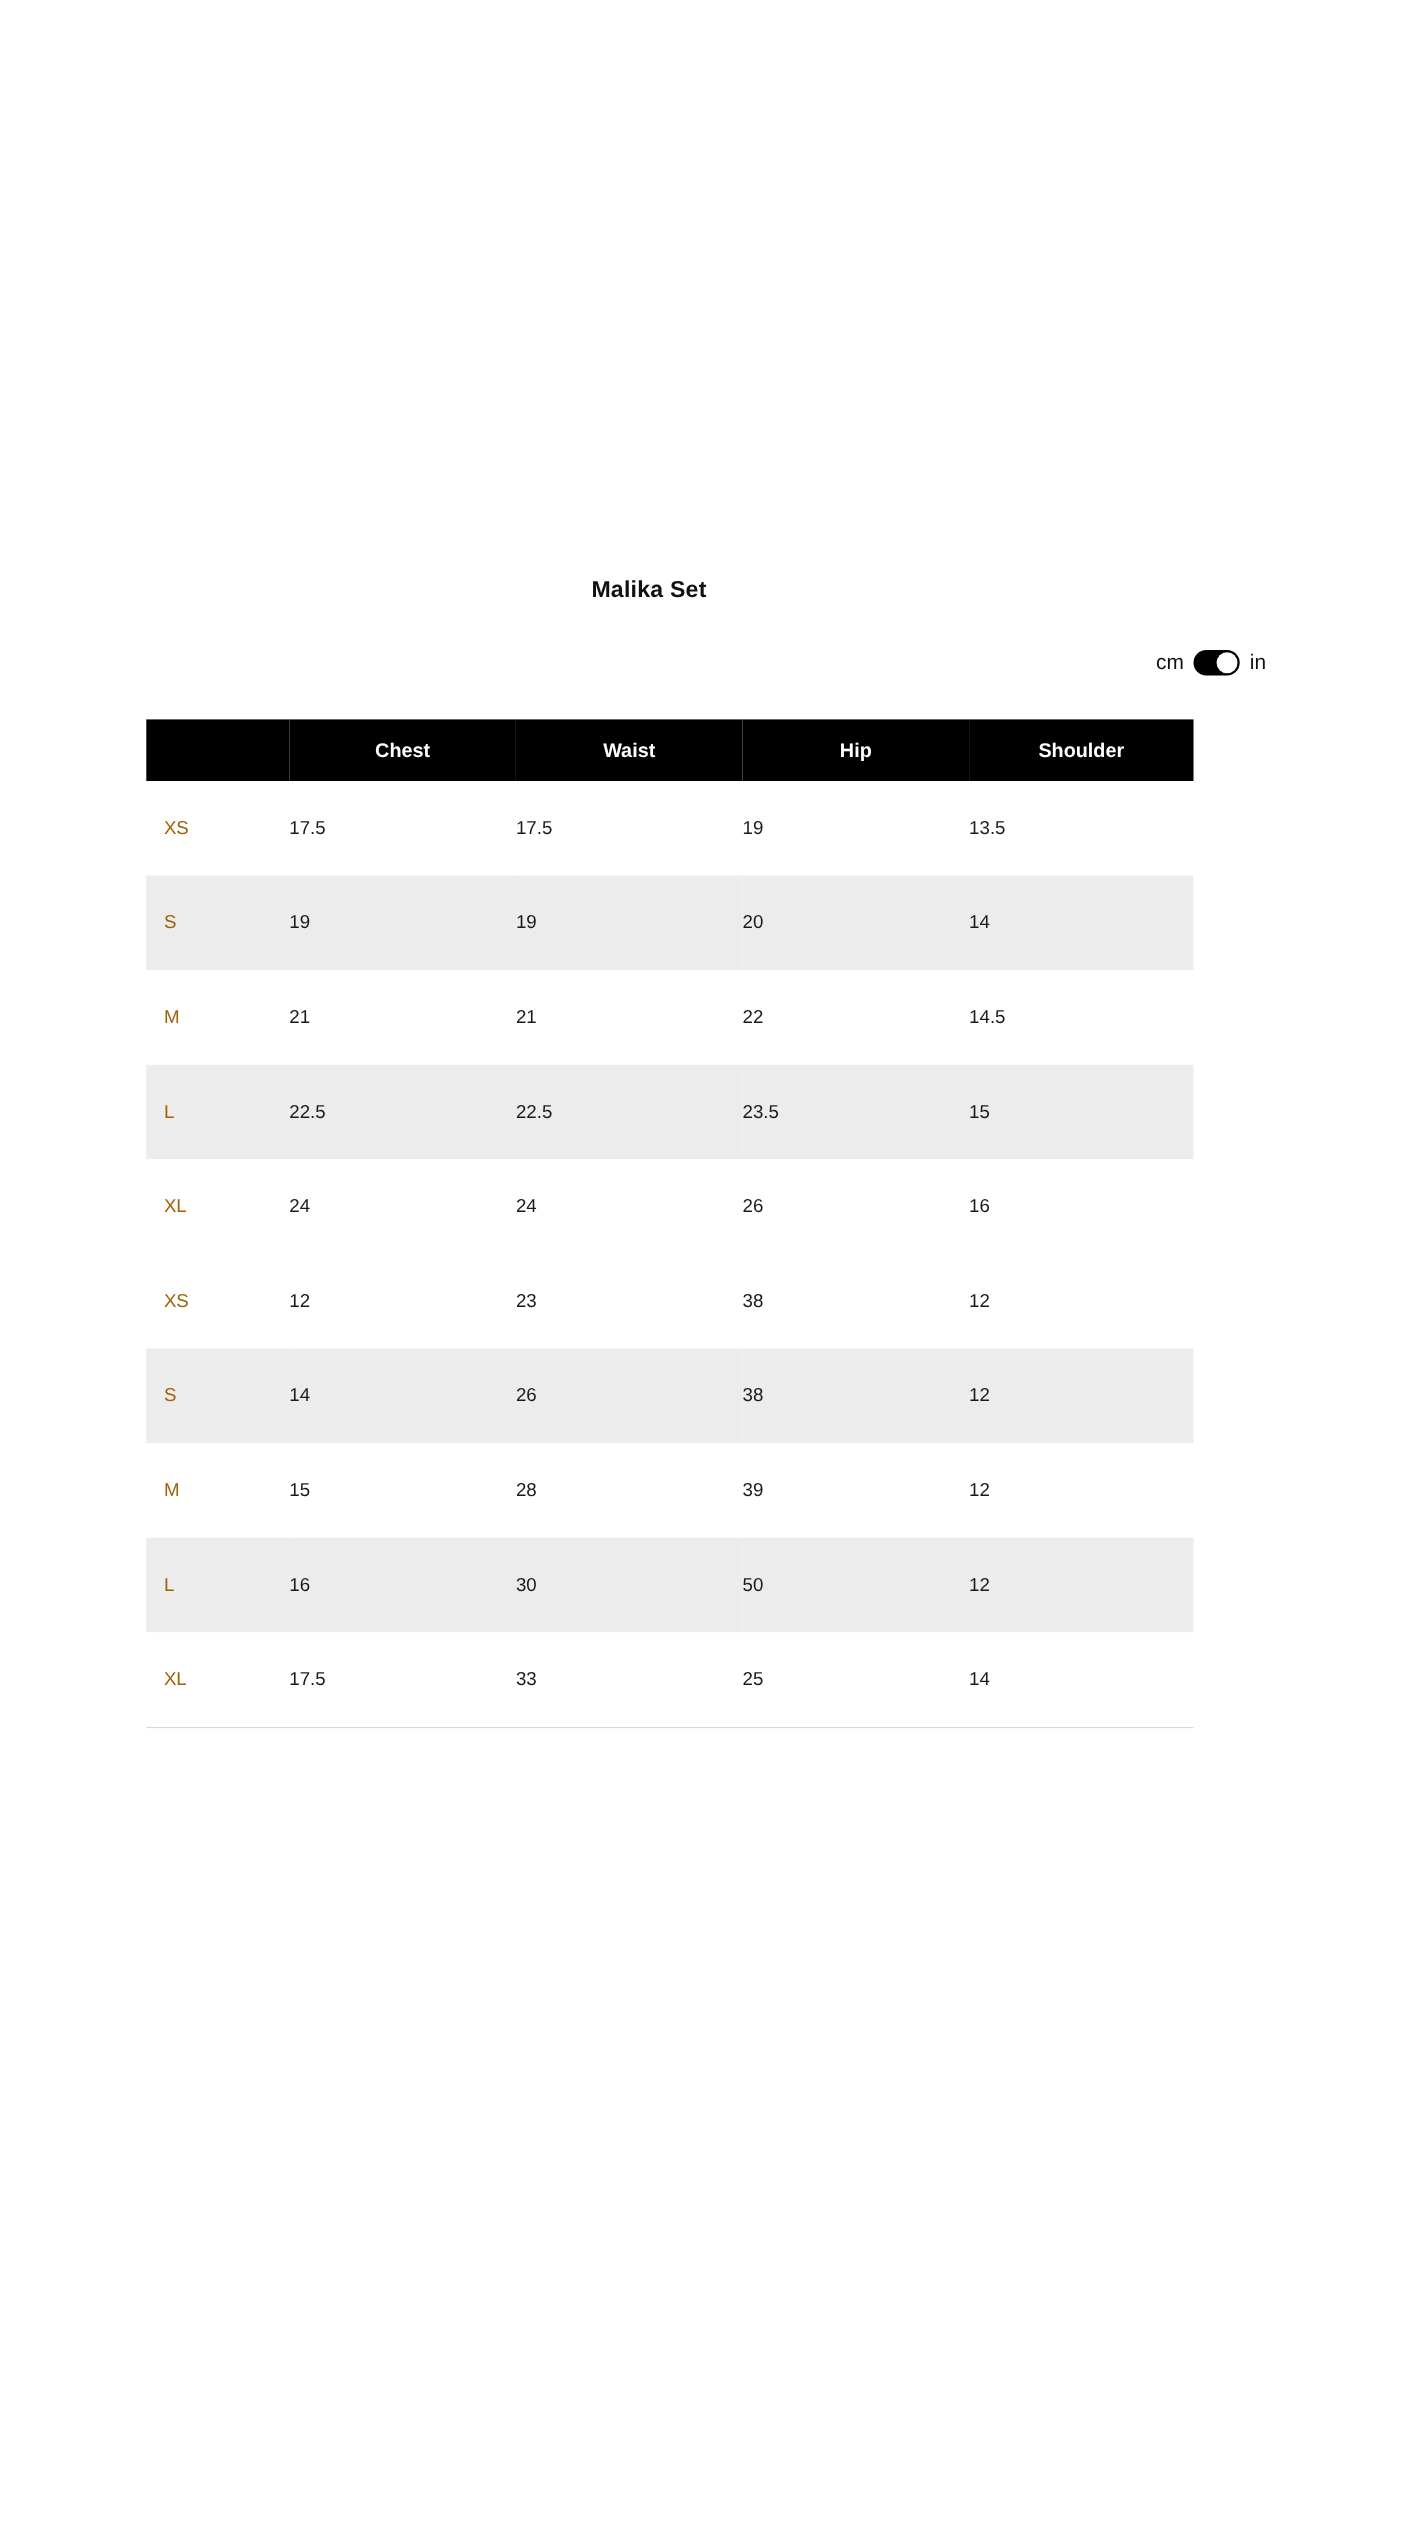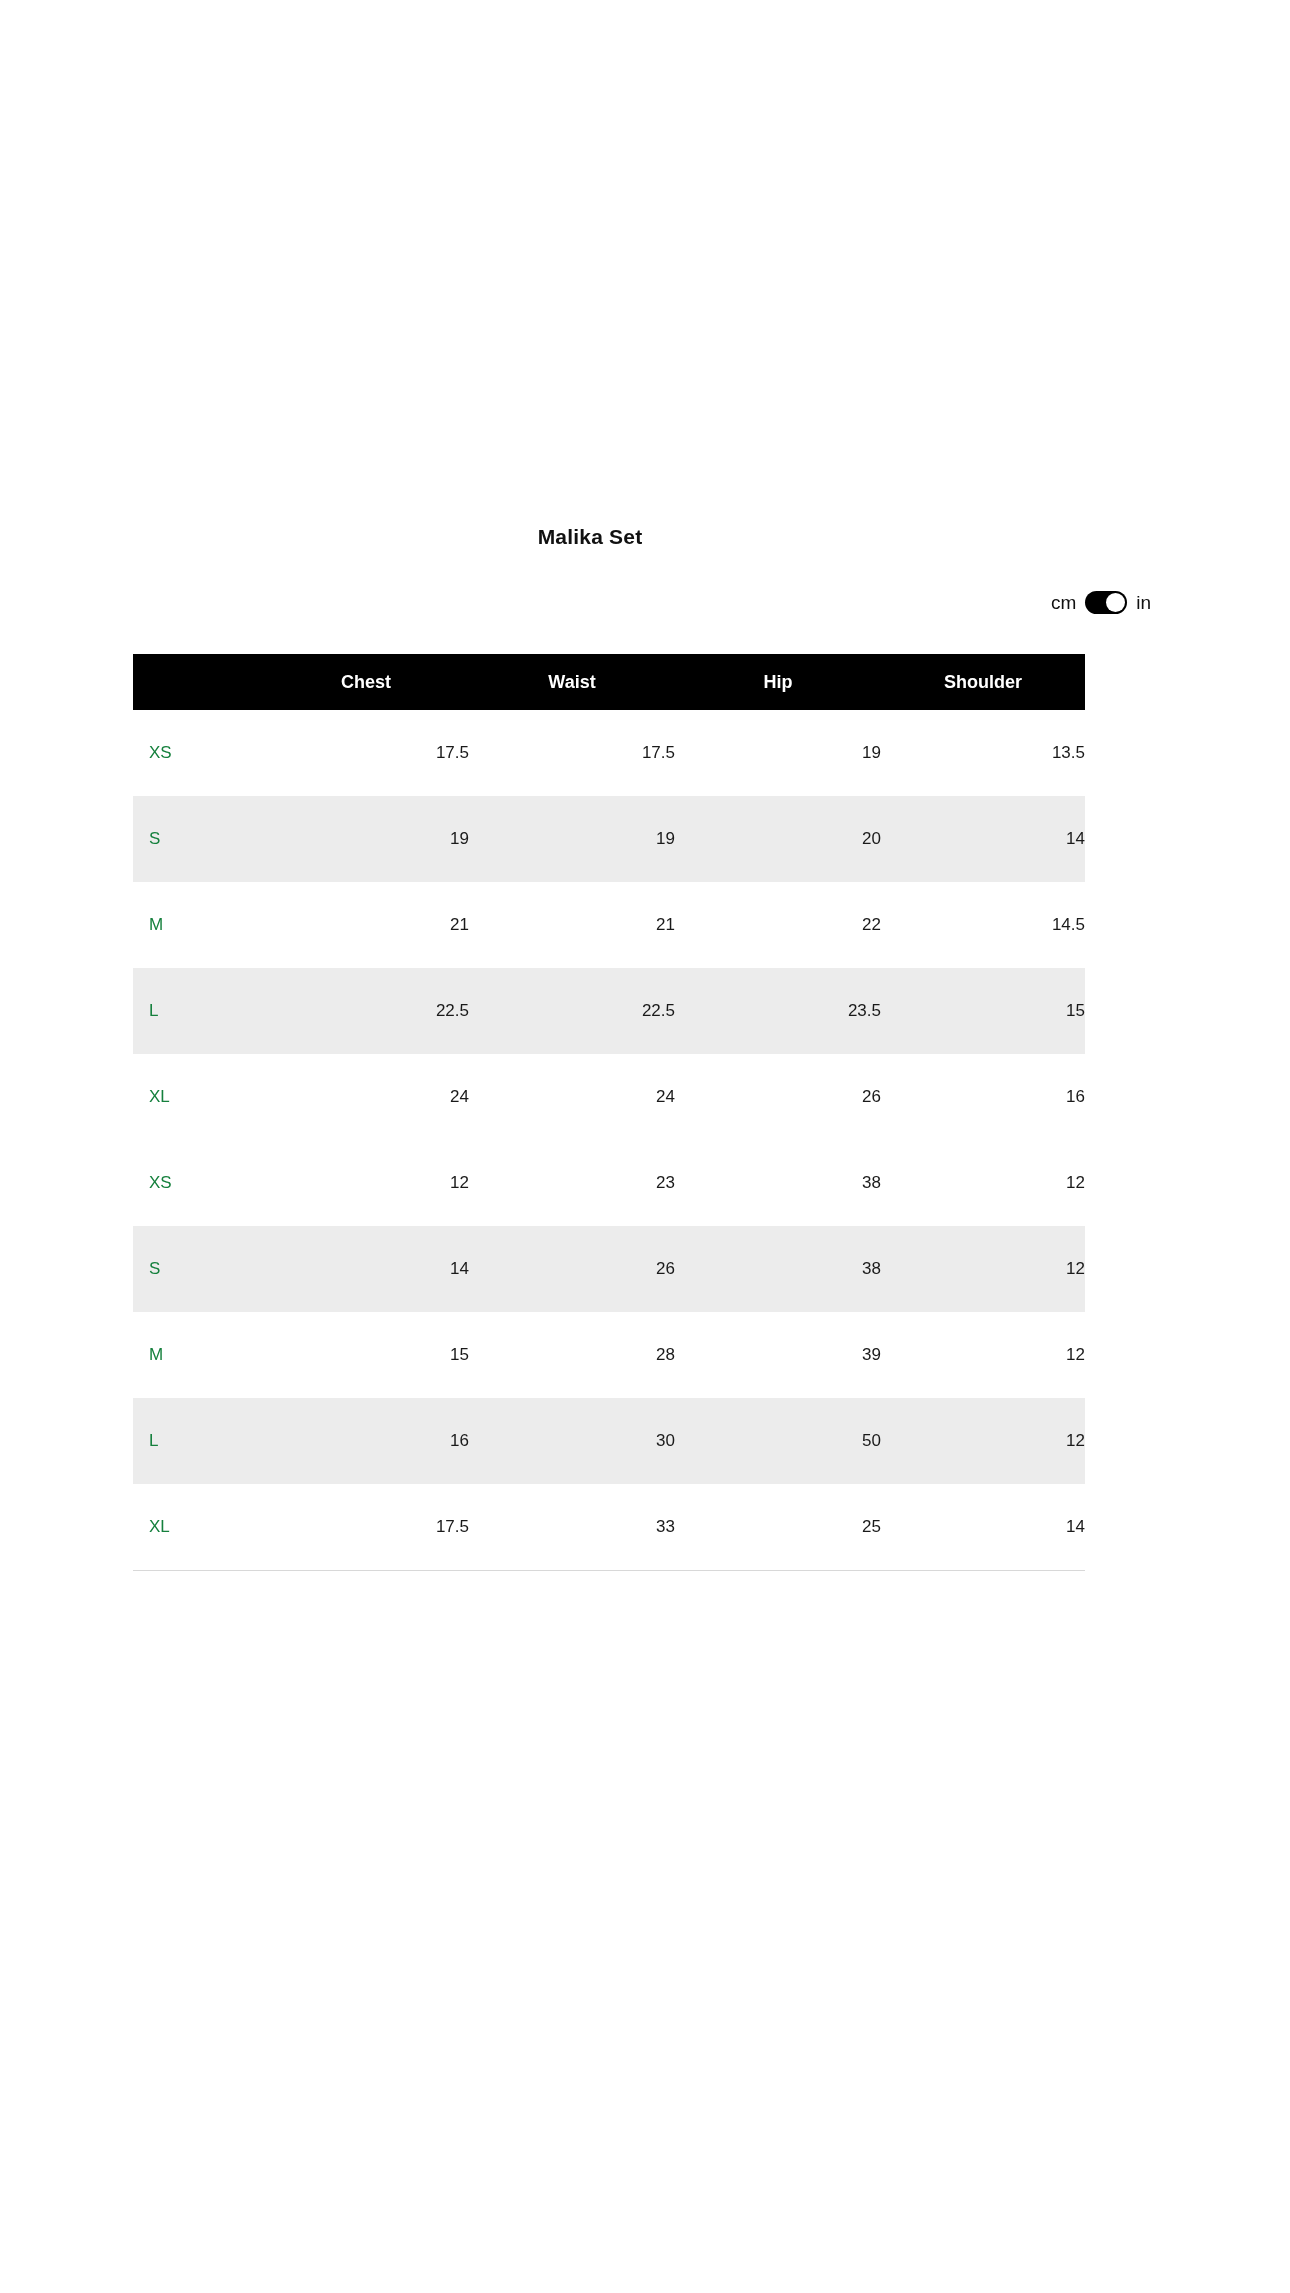--- a/index.html
+++ b/index.html
@@ -89,28 +89,28 @@
     vertical-align: middle;
   }
   thead th.first-col {
     text-align: left;
     padding-left: 16px;
   }
   tbody td {
     font-size: 17px;
     color: #1a1a1a;
     height: 86px;
-    text-align: right;
+    text-align: left;
     vertical-align: middle;
     font-weight: normal;
   }
   tbody td.first-col {
     text-align: left;
     padding-left: 16px;
-    color: #15803d;
+    color: #a16207;
   }
   tr.alt td {
     background: #ececec;
   }
   tr.plain td {
     background: #ffffff;
   }
   
   tr.subhead td {
     background: #ececec;

